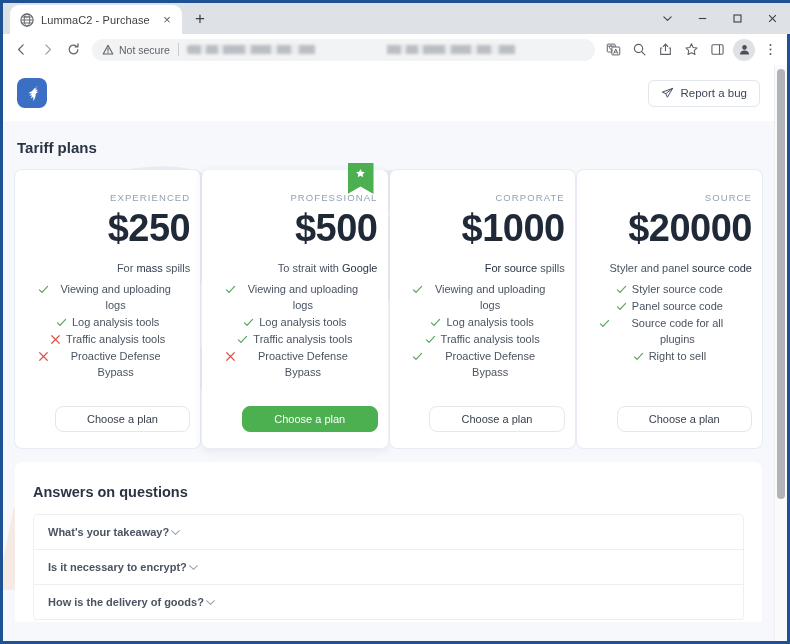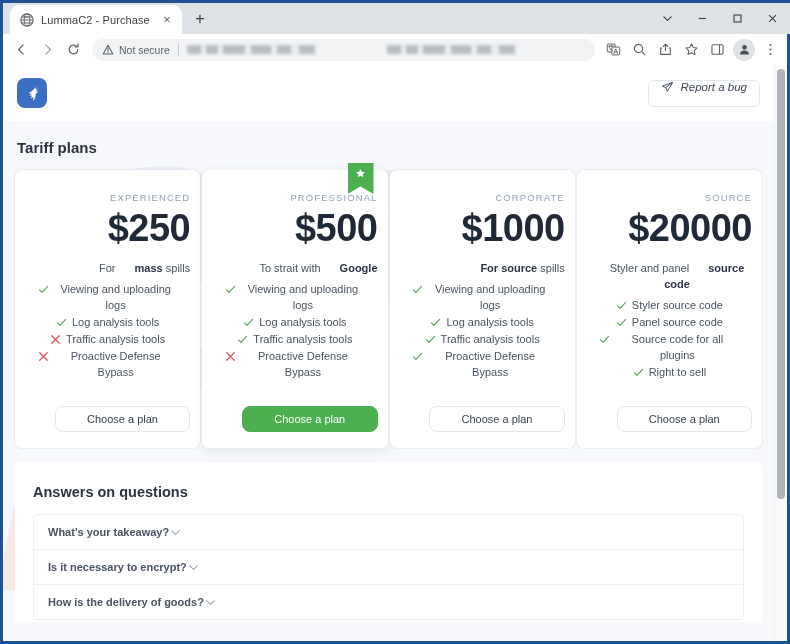--- a/index.html
+++ b/index.html
@@ -139,24 +139,24 @@
     display: flex; align-items: center; justify-content: space-between;
     padding: 0 14px; position: relative; z-index: 4;
   }
   .logo {
     width: 30px; height: 30px; border-radius: 8px;
     background: #3b6fc4;
     display: flex; align-items: center; justify-content: center;
   }
   .logo svg { display:block; }
   .report-btn {
-    display: flex; align-items: flex-start; gap: 7px;
+    display: flex; align-items: center; gap: 7px;
     height: 27px; padding: 0 12px;
     border: 1px solid #e3e6ec; border-radius: 6px;
-    background: #fff; color: #3d4757; font-size: 11.5px; font-style: italic;
+    background: #fff; color: #3d4757; font-size: 11.5px;
   }
   .report-btn svg { display:block; flex:0 0 auto; }
 
   .site-body {
     position: absolute; top: 56px; left: 0; right: 0; bottom: 0;
     background: #f6f8fb; overflow: hidden;
   }
 
   
   .wm {
@@ -203,21 +203,21 @@
     text-transform: uppercase; font-weight: 400;
   }
   .plan-price {
     font-size: 38px; font-weight: 700; color: #1f2937;
     margin: 6px 0 14px; letter-spacing: -.5px; line-height: 1;
   }
   .plan-tagline {
     font-size: 11px; color: #4a5361; text-align: center; margin-bottom: 5px;
     line-height: 1.45; max-width: 150px;
   }
-  .plan-tagline b { font-weight: 700; color: #2b3444; margin-left: 16px; }
+  .plan-tagline b { font-weight: 400; color: #2b3444; }
   .feat-list { width: 100%; }
   .feat {
     display: flex; align-items: flex-start; justify-content: center;
     gap: 5px; font-size: 11px; color: #4a5361;
     line-height: 1.45; margin-bottom: 1px;
   }
   .feat .txt { max-width: 124px; text-align: center; }
   .feat .ico { flex: 0 0 11px; margin-top: 2px; }
   .feat .ico svg { display:block; }
   .plan-cta {

